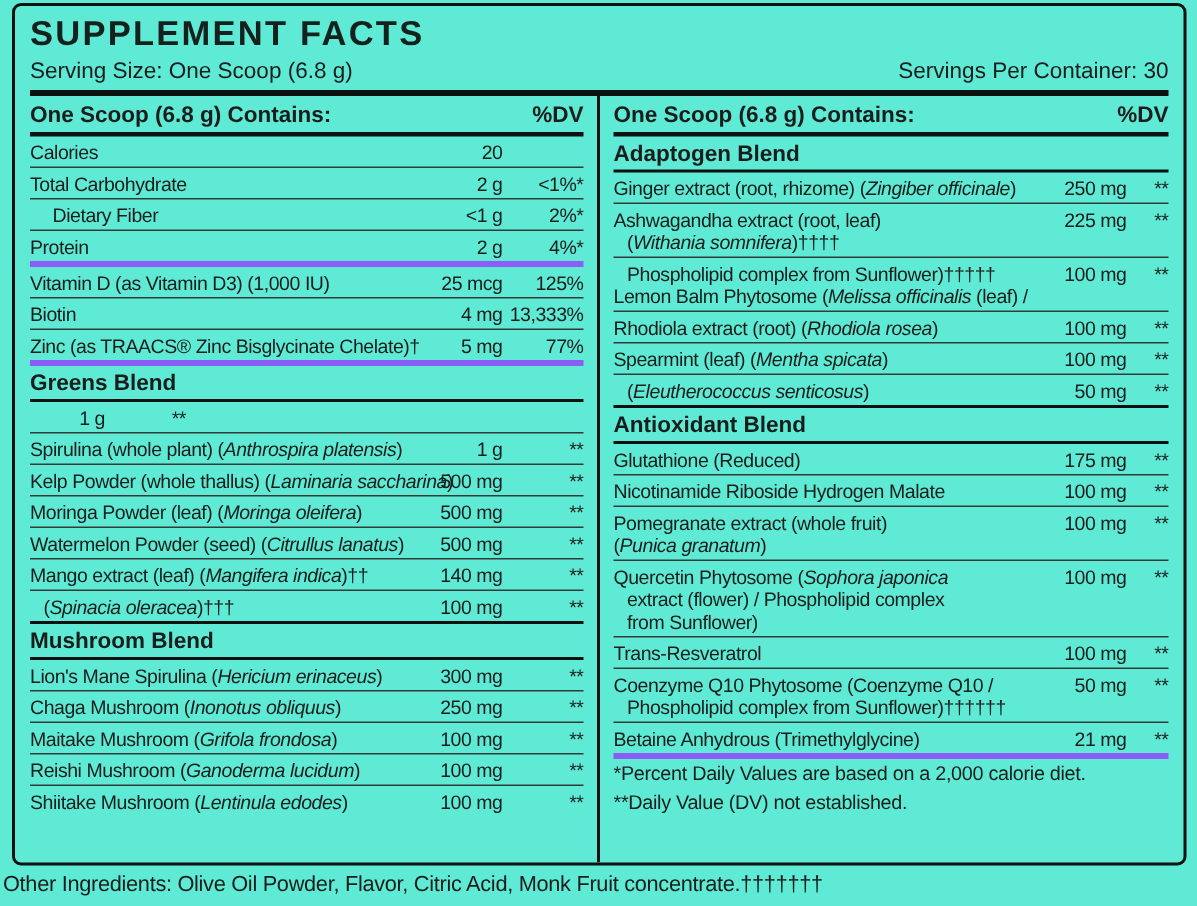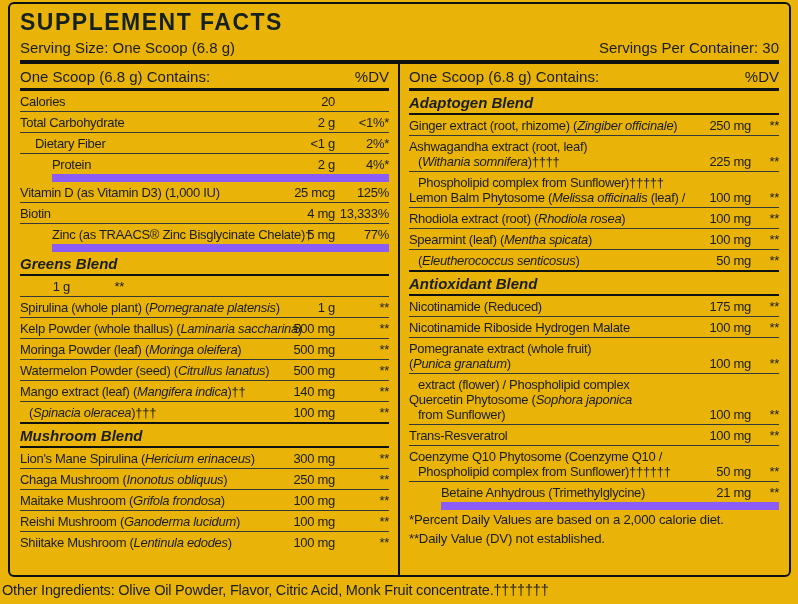--- a/index.html
+++ b/index.html
@@ -1,44 +1,44 @@
 <!DOCTYPE html>
 <html><head>
 <meta charset="utf-8">
 <style>
   html,body{margin:0;padding:0;background:#fff;}
-  .label{position:relative;width:798px;height:604px;background:#eab308;
+  .label{position:relative;width:798px;height:604px;background:#5eead4;
          font-family:"Liberation Sans",sans-serif;color:#191d1c;overflow:hidden;}
   .panel{position:absolute;left:8px;top:2px;width:783px;height:575px;box-sizing:border-box;
          border:2px solid #0d1110;border-radius:6px;padding:3px 10px 0 10px;
          display:flex;flex-direction:column;overflow:hidden;}
   .title{font-size:23px;font-weight:bold;letter-spacing:1.5px;color:#15211c;margin:2px 0 3px 0;}
   .serving-row{display:flex;justify-content:space-between;font-size:15px;margin-bottom:4px;}
   .bar{height:4px;background:#0d1110;flex:0 0 auto;}
   .cols{display:flex;flex:1 1 auto;align-items:stretch;min-height:0;}
   .col{box-sizing:border-box;min-width:0;}
   .col-left{width:378px;padding-right:9px;}
   .col-right{flex:1;padding-left:9px;}
   .vdivider{width:2px;background:#0d1110;}
-  .col-head{display:flex;justify-content:space-between;font-weight:normal;font-size:15px;
+  .col-head{display:flex;justify-content:space-between;font-weight:bold;font-size:15px;
             padding:4px 0 3px 0;border-bottom:3px solid #0d1110;}
-  .row{display:flex;align-items:flex-end;padding:3px 0 2px 0;font-size:13px;letter-spacing:-0.3px;}
+  .row{display:flex;padding:3px 0 2px 0;font-size:13px;letter-spacing:-0.3px;}
   .rule-thin{border-bottom:1px solid #343a38;}
   .rule-medium{border-bottom:2px solid #0d1110;}
-  .rule-thick{border-bottom:8px solid #8b5cf6;margin-left:32px;}
+  .rule-thick{border-bottom:4px solid #8b5cf6;}
   .rule-none{border-bottom:none;}
   .name{flex:1 1 auto;min-width:0;}
   .line{white-space:nowrap;line-height:15px;}
   .line.cont{padding-left:9px;}
   .name.indent{padding-left:15px;}
   .amt{flex:0 0 auto;text-align:right;white-space:nowrap;line-height:15px;}
   .dv{flex:0 0 auto;text-align:right;white-space:nowrap;line-height:15px;}
   .col-left .amt{width:50px;}  .col-left .dv{width:54px;}
   .col-right .amt{width:52px;} .col-right .dv{width:28px;}
-  .row.section{font-size:15px;font-weight:bold;letter-spacing:0;padding:3px 0 2px 0;font-style:italic;}
+  .row.section{font-size:15px;font-weight:bold;letter-spacing:0;padding:3px 0 2px 0;}
   .row.footnote{font-size:13.2px;letter-spacing:-0.2px;padding:2px 0 1px 0;line-height:16px;}
   .other{position:absolute;left:2px;top:582px;font-size:14.5px;letter-spacing:-0.2px;text-align:center;}
   i{font-style:italic;}
 </style>
 </head>
 <body>
 
 <div class="label">
   <div class="panel">
     <div class="title">SUPPLEMENT FACTS</div>
@@ -105,21 +105,21 @@
             </div>
             <div class="row rule-medium section">
               <span>Greens Blend</span>
             </div>
             <div class="row rule-thin">
               <div class="amt">1 g</div>
               <div class="dv">**</div>
             </div>
             <div class="row rule-thin">
               <div class="name">
-                <div class="line"><span>Spirulina (whole plant) (</span><i>Pomegranate platensis</i><span>)</span></div>
+                <div class="line"><span>Spirulina (whole plant) (</span><i>Anthrospira platensis</i><span>)</span></div>
               </div>
               <div class="amt">1 g</div>
               <div class="dv">**</div>
             </div>
             <div class="row rule-thin">
               <div class="name">
                 <div class="line"><span>Kelp Powder (whole thallus) (</span><i>Laminaria saccharina</i><span>)</span></div>
               </div>
               <div class="amt">500 mg</div>
               <div class="dv">**</div>
@@ -244,21 +244,21 @@
                 <div class="line cont"><span>(</span><i>Eleutherococcus senticosus</i><span>)</span></div>
               </div>
               <div class="amt">50 mg</div>
               <div class="dv">**</div>
             </div>
             <div class="row rule-medium section">
               <span>Antioxidant Blend</span>
             </div>
             <div class="row rule-thin">
               <div class="name">
-                <div class="line"><span>Nicotinamide (Reduced)</span></div>
+                <div class="line"><span>Glutathione (Reduced)</span></div>
               </div>
               <div class="amt">175 mg</div>
               <div class="dv">**</div>
             </div>
             <div class="row rule-thin">
               <div class="name">
                 <div class="line"><span>Nicotinamide Riboside Hydrogen Malate</span></div>
               </div>
               <div class="amt">100 mg</div>
               <div class="dv">**</div>
@@ -266,22 +266,22 @@
             <div class="row rule-thin">
               <div class="name">
                 <div class="line"><span>Pomegranate extract (whole fruit)</span></div>
                 <div class="line"><span>(</span><i>Punica granatum</i><span>)</span></div>
               </div>
               <div class="amt">100 mg</div>
               <div class="dv">**</div>
             </div>
             <div class="row rule-thin">
               <div class="name">
+                <div class="line"><span>Quercetin Phytosome (</span><i>Sophora japonica</i></div>
                 <div class="line cont"><span>extract (flower) / Phospholipid complex</span></div>
-                <div class="line"><span>Quercetin Phytosome (</span><i>Sophora japonica</i></div>
                 <div class="line cont"><span>from Sunflower)</span></div>
               </div>
               <div class="amt">100 mg</div>
               <div class="dv">**</div>
             </div>
             <div class="row rule-thin">
               <div class="name">
                 <div class="line"><span>Trans-Resveratrol</span></div>
               </div>
               <div class="amt">100 mg</div>

